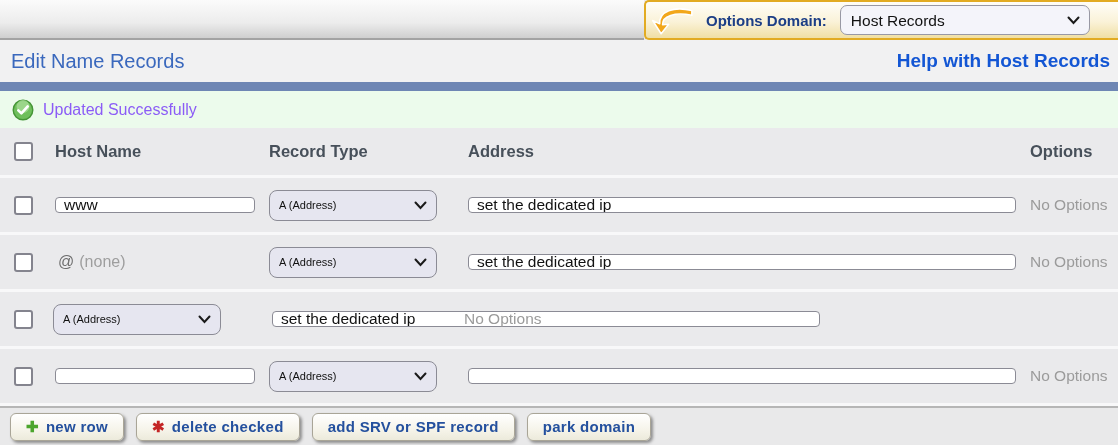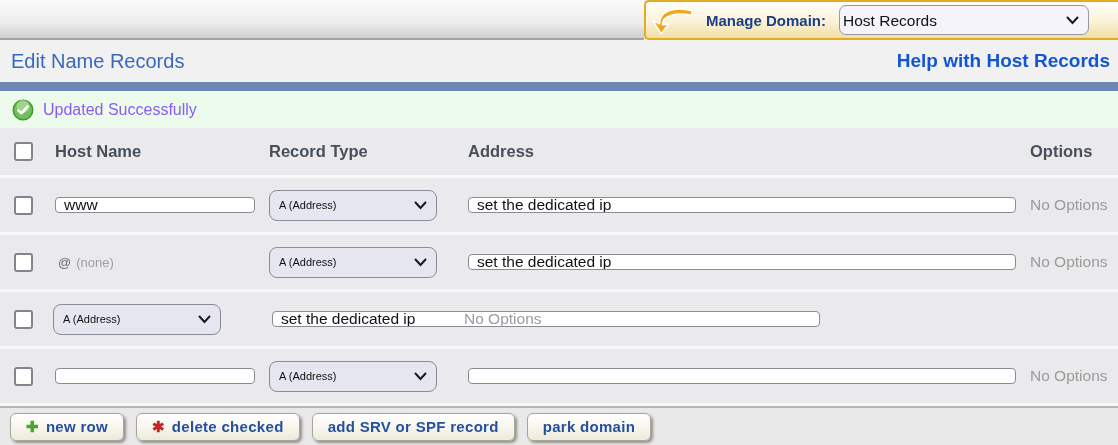--- a/index.html
+++ b/index.html
@@ -45,21 +45,21 @@
     font-family: "Liberation Sans", sans-serif;
     color: #111;
   }
   .domain-select-wrap { margin-left: 13px; }
   .domain-select {
     width: 250px; height: 30px;
     background: #f4f4fa;
     border: 1px solid #9898a4;
     border-radius: 7px;
     font-size: 15.5px;
-    padding: 0 28px 0 3px;
+    padding: 0 28px 0 10px;
   }
 
   
   .titlebar {
     height: 42px;
     background: #f1f1f2;
     display: flex; align-items: center; justify-content: space-between;
     padding: 0 8px 0 11px;
   }
   .page-title { font-size: 20px; color: #3a68bd; }
@@ -107,21 +107,21 @@
     border-radius: 4px;
     font-family: "Liberation Sans", sans-serif;
     font-size: 15.5px;
     color: #111;
     padding: 0 8px;
     background: #fff;
   }
   .host-input { width: 200px; }
   .addr-input { width: 548px; }
 
-  .host-static { font-size: 13px; color: #6e6e6e; padding-left: 3px; }
+  .host-static { font-size: 16px; color: #6e6e6e; padding-left: 3px; }
   .host-static .note { color: #9e9e9e; margin-left: 5px; }
 
   .type-select {
     width: 168px; height: 31px;
     background: #e6e6f0;
     border: 1px solid #8b8b95;
     border-radius: 8px;
     font-size: 11px;
     padding: 0 26px 0 9px;
   }
@@ -156,21 +156,21 @@
 </style>
 </head>
 <body>
 
 <div class="topbar">
   <div class="topbar-left"></div>
   <div class="domain-panel">
     <svg class="manage-arrow" viewBox="0 0 50 36">
       <path d="M46 7 C 27 2, 11 8, 12 21 L 4.5 17.5 L 13.5 31.5 L 21.5 21.5 L 15 22 C 14.5 12.5, 28 8.5, 46 12 Z" fill="#f2a71b" stroke="#ffffff" stroke-width="1.6" stroke-linejoin="round"></path>
     </svg>
-    <span class="manage-label">Manage Domain:</span>
+    <span class="manage-label">Options Domain:</span>
     <span class="select-wrap domain-select-wrap">
       <select class="domain-select">
         <option>Host Records</option>
       </select>
       <svg class="chev" width="13" height="9" viewBox="0 0 13 9">
         <polyline points="1.5,1.5 6.5,7 11.5,1.5" fill="none" stroke="#1a1a1a" stroke-width="2" stroke-linecap="round"></polyline>
       </svg>
     </span>
   </div>
 </div>

